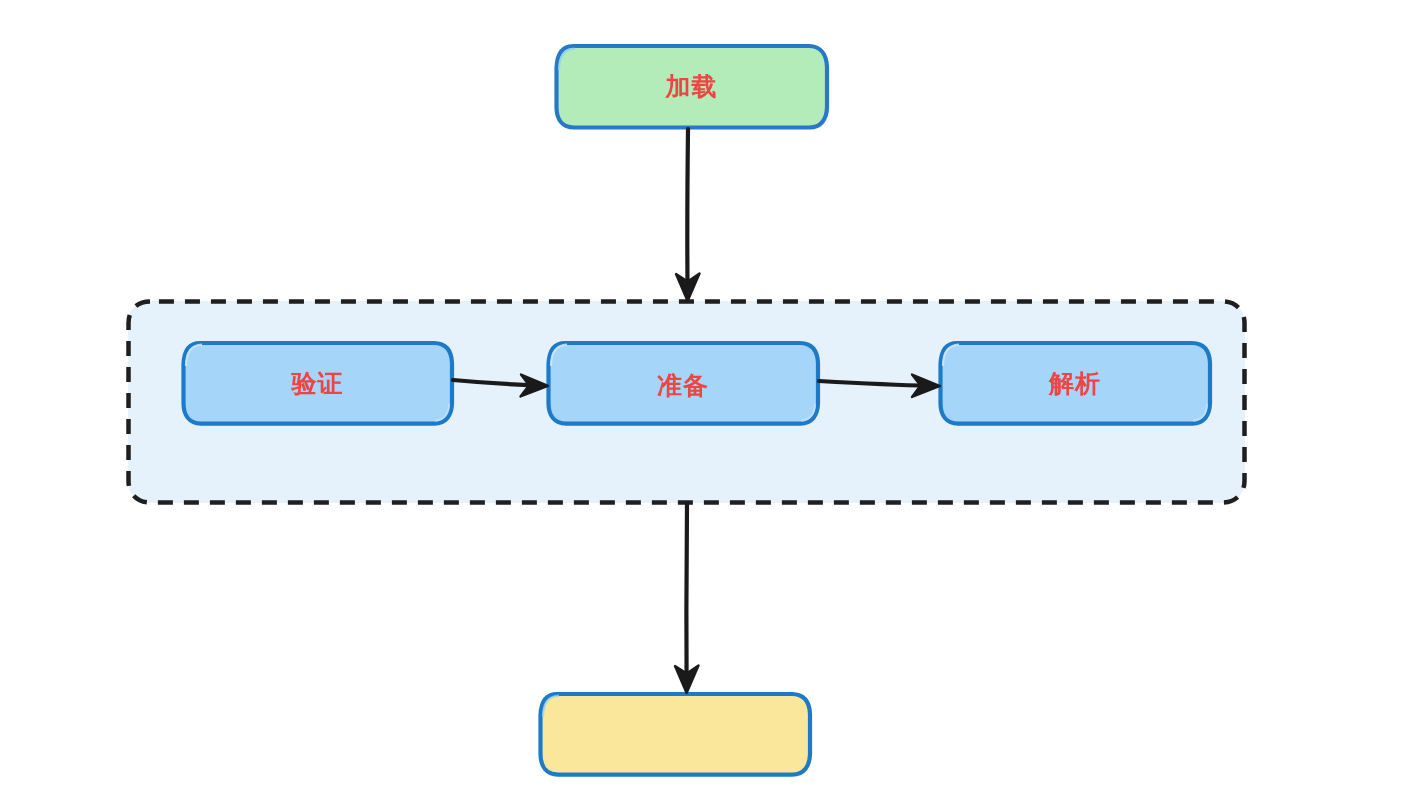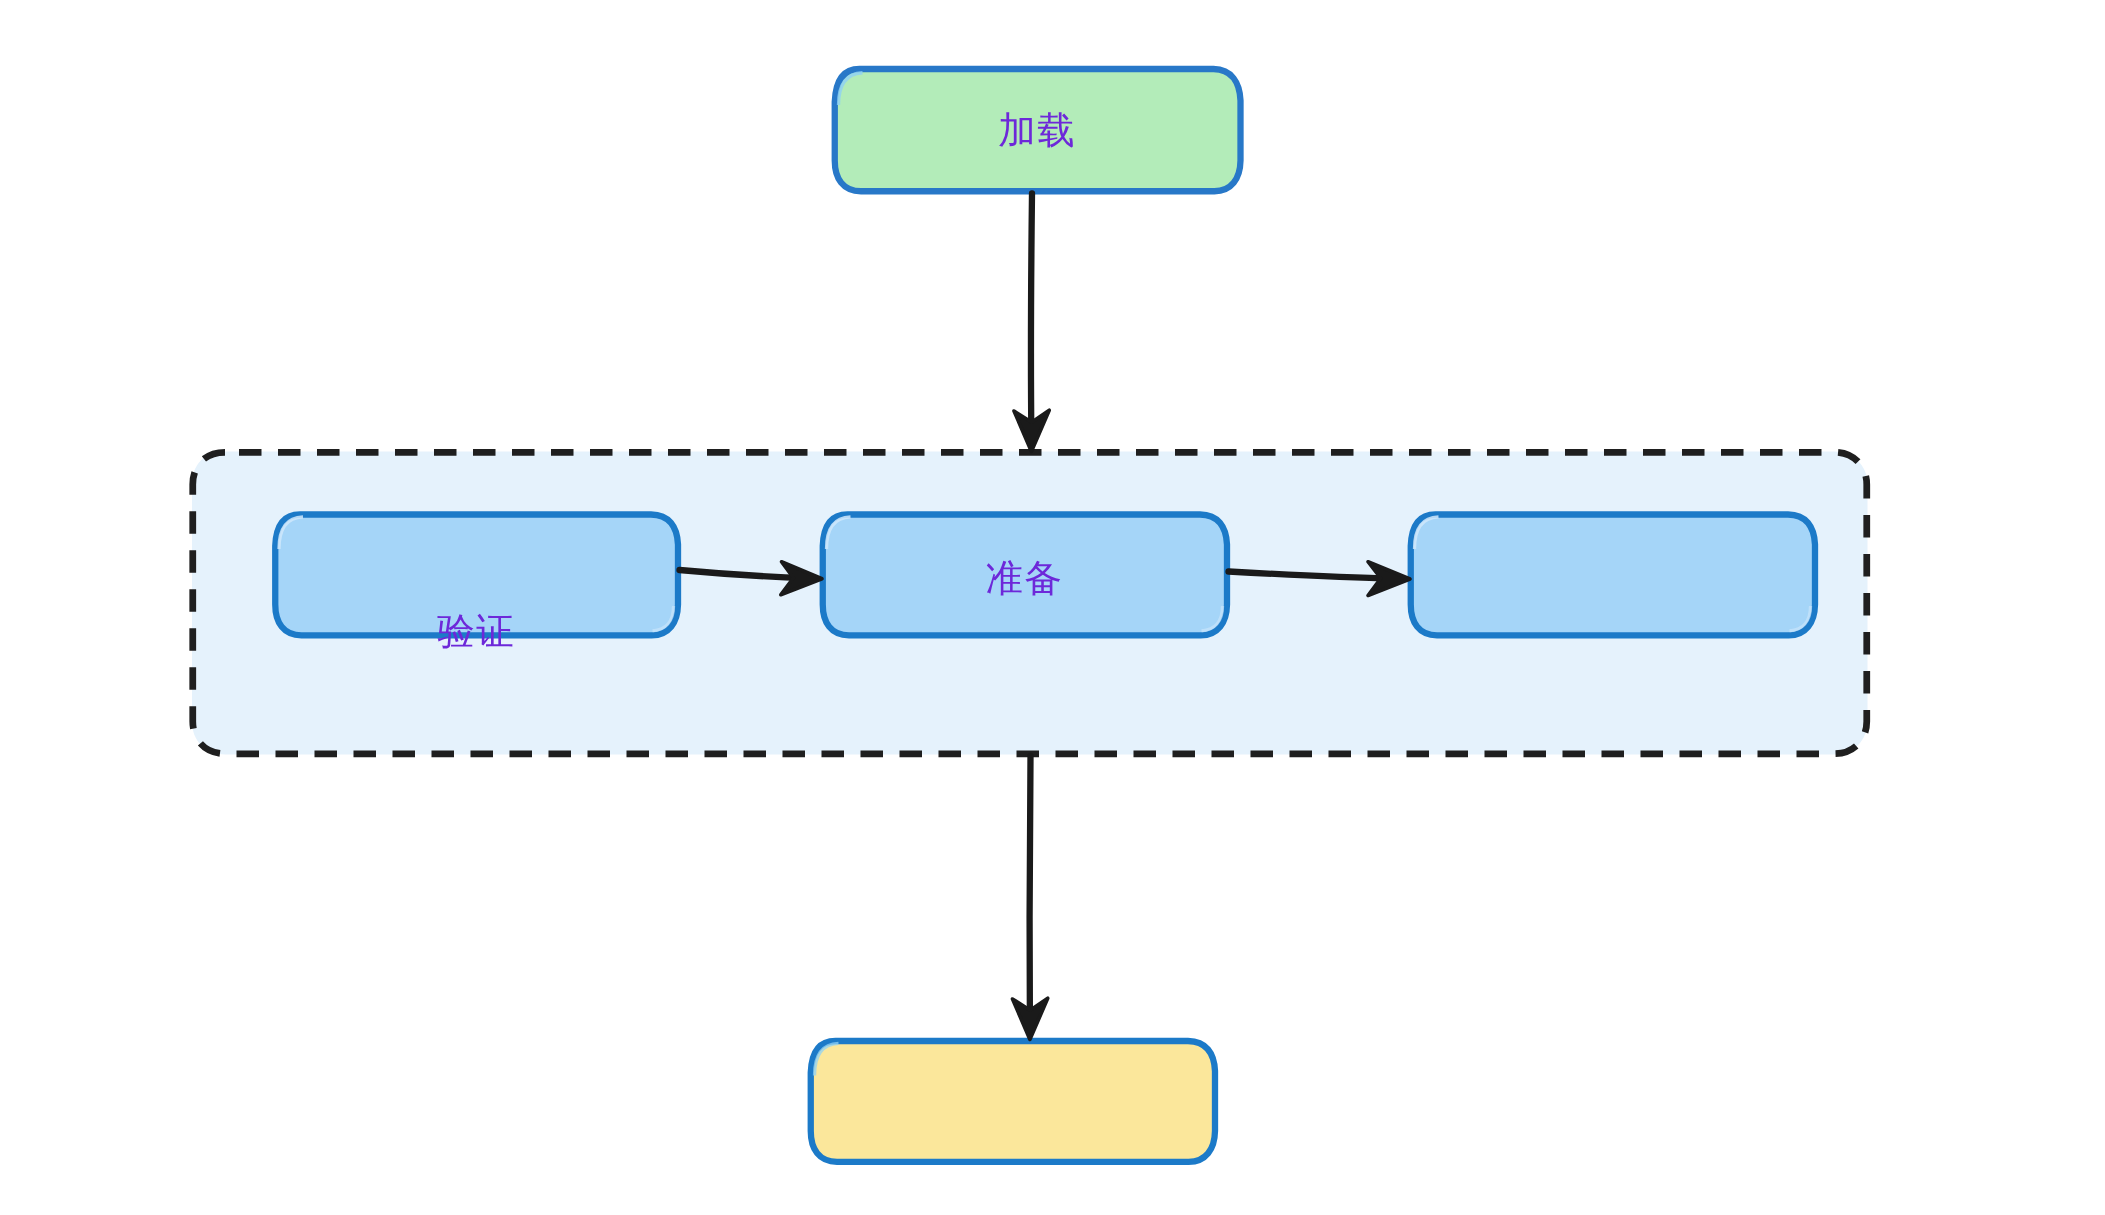--- a/index.html
+++ b/index.html
@@ -26,24 +26,25 @@
     width: 1403px;
     height: 810px;
     pointer-events: none;
   }
   .node-label {
     position: absolute;
     display: flex;
     align-items: center;
     justify-content: center;
     font-size: 25px;
-    color: #6d28d9;
+    color: #ef4444;
     letter-spacing: 1px;
     white-space: nowrap;
     font-family: "Liberation Sans", sans-serif;
+    font-weight: bold;
   }
   .cluster-label {
     position: absolute;
     font-size: 25px;
     color: #2b2b2b;
     letter-spacing: 1px;
     white-space: nowrap;
     text-align: center;
     font-family: "Liberation Sans", sans-serif;
   }
@@ -168,24 +169,27 @@
     <g>
       <path d="M 687 504 C 686.4 560 686.2 625 686.6 684" fill="none" stroke="#1a1a1a" stroke-width="4.2" stroke-linecap="round"></path>
       <path d="M 686.6 693 L 675 666 L 686.8 673.5 L 698.5 665.5 Z" fill="#1a1a1a" stroke="#1a1a1a" stroke-width="2.4" stroke-linejoin="round"></path>
     </g>
   </svg>
 
   <div class="node-label" style="left:556px; top:45px; width:271px; height:83px;">
     <span>加载</span>
   </div>
 
-  <div class="node-label" style="left:183px; top:342px; width:269px; height:82px;margin-top:37px;">
+  <div class="node-label" style="left:183px; top:342px; width:269px; height:82px;">
     <span>验证</span>
   </div>
 
   <div class="node-label" style="left:548px; top:342px; width:270px; height:86px;">
     <span>准备</span>
   </div>
 
+  <div class="node-label" style="left:940px; top:342px; width:270px; height:82px;">
+    <span>解析</span>
+  </div>
 
 
 
 </div>
 
 </body></html>

